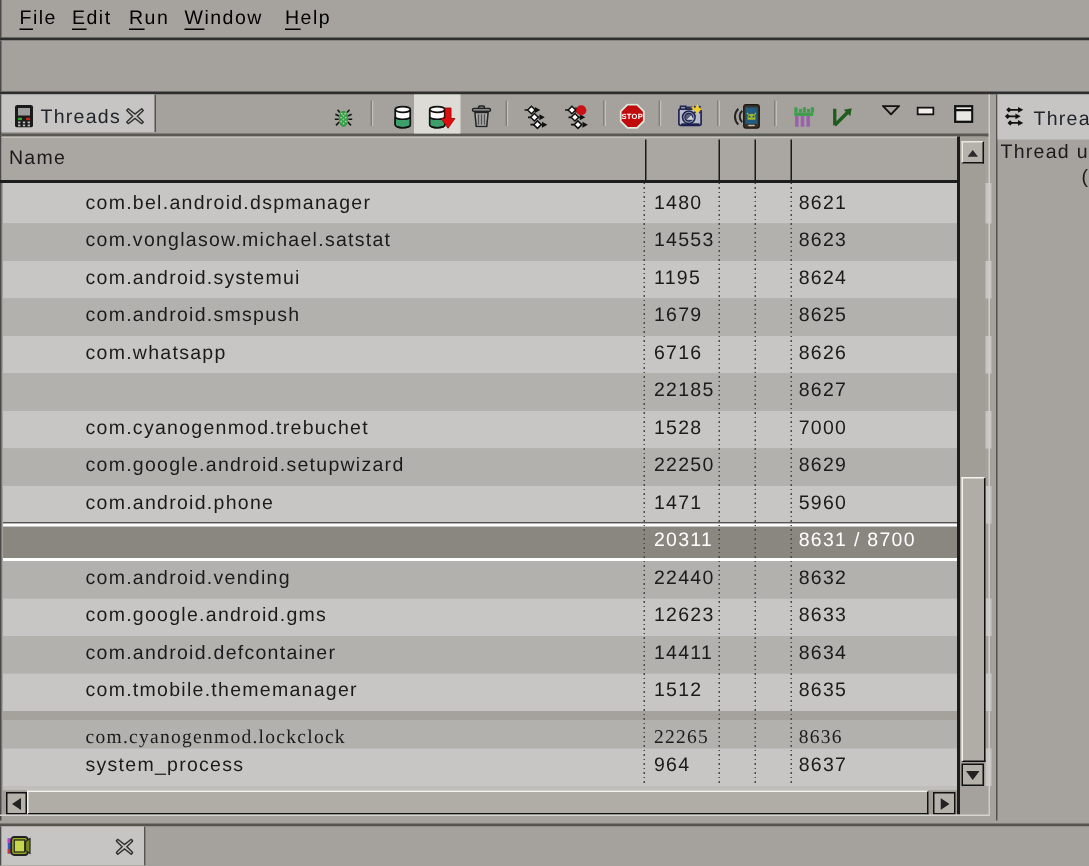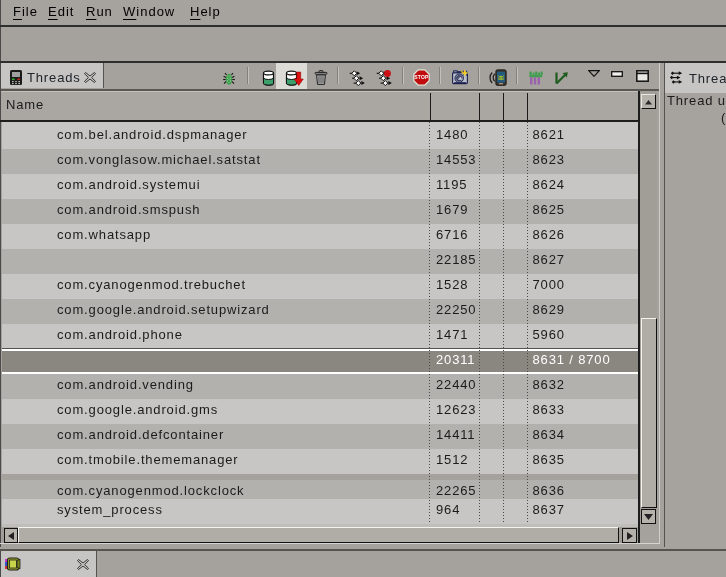--- a/index.html
+++ b/index.html
@@ -8,21 +8,21 @@
 .abs{position:absolute;}
 .mi{position:absolute;top:4px;font-size:13px;letter-spacing:1px;color:#000000;}
 .mi u{text-decoration:underline;text-underline-offset:3px;text-decoration-thickness:1.2px;}
 .sep{position:absolute;top:67px;width:1px;height:17px;background:#83807a;border-right:1px solid #c2c0ba;}
 .row{position:absolute;left:2px;width:636px;height:25px;font-size:13px;letter-spacing:0.85px;color:#1b1b1b;}
 .row .nm{position:absolute;left:55px;top:3px;white-space:nowrap;}
 .row .pid{position:absolute;left:434px;top:3px;}
 .row .prt{position:absolute;left:530.5px;top:3px;white-space:nowrap;}
 .dot{position:absolute;top:122px;width:1px;height:402px;
  background-image:repeating-linear-gradient(to bottom,#4a4a4a 0 1px,transparent 1px 3px);}
-.light{background:#c7c6c4;}
+.light{background:#c7c6c4;padding-left:23px;}
 .dark{background:#b2b1ae;}
 </style>
 </head>
 <body>
 
 <div class="abs" style="left:0;top:0;width:726px;height:25px;background:#a6a39e;border-left:1px solid #4a4a4a;box-sizing:border-box;"></div>
 <div class="mi" style="left:13px;"><u>F</u>ile</div>
 <div class="mi" style="left:48px;"><u>E</u>dit</div>
 <div class="mi" style="left:86px;"><u>R</u>un</div>
 <div class="mi" style="left:123px;"><u>W</u>indow</div>
@@ -292,21 +292,21 @@
 <div class="row dark" style="top:424px;">
     <span class="nm">com.android.defcontainer</span>
     <span class="pid">14411</span>
     <span class="prt">8634</span>
   </div>
 <div class="row light" style="top:449px;">
     <span class="nm">com.tmobile.thememanager</span>
     <span class="pid">1512</span>
     <span class="prt">8635</span>
   </div>
-<div class="row dark" style="top:480px;">
+<div class="row dark" style="top:480px;font-family:Liberation Serif, serif;">
     <span class="nm">com.cyanogenmod.lockclock</span>
     <span class="pid">22265</span>
     <span class="prt">8636</span>
   </div>
 <div class="row light" style="top:499px;">
     <span class="nm">system_process</span>
     <span class="pid">964</span>
     <span class="prt">8637</span>
   </div>
 

